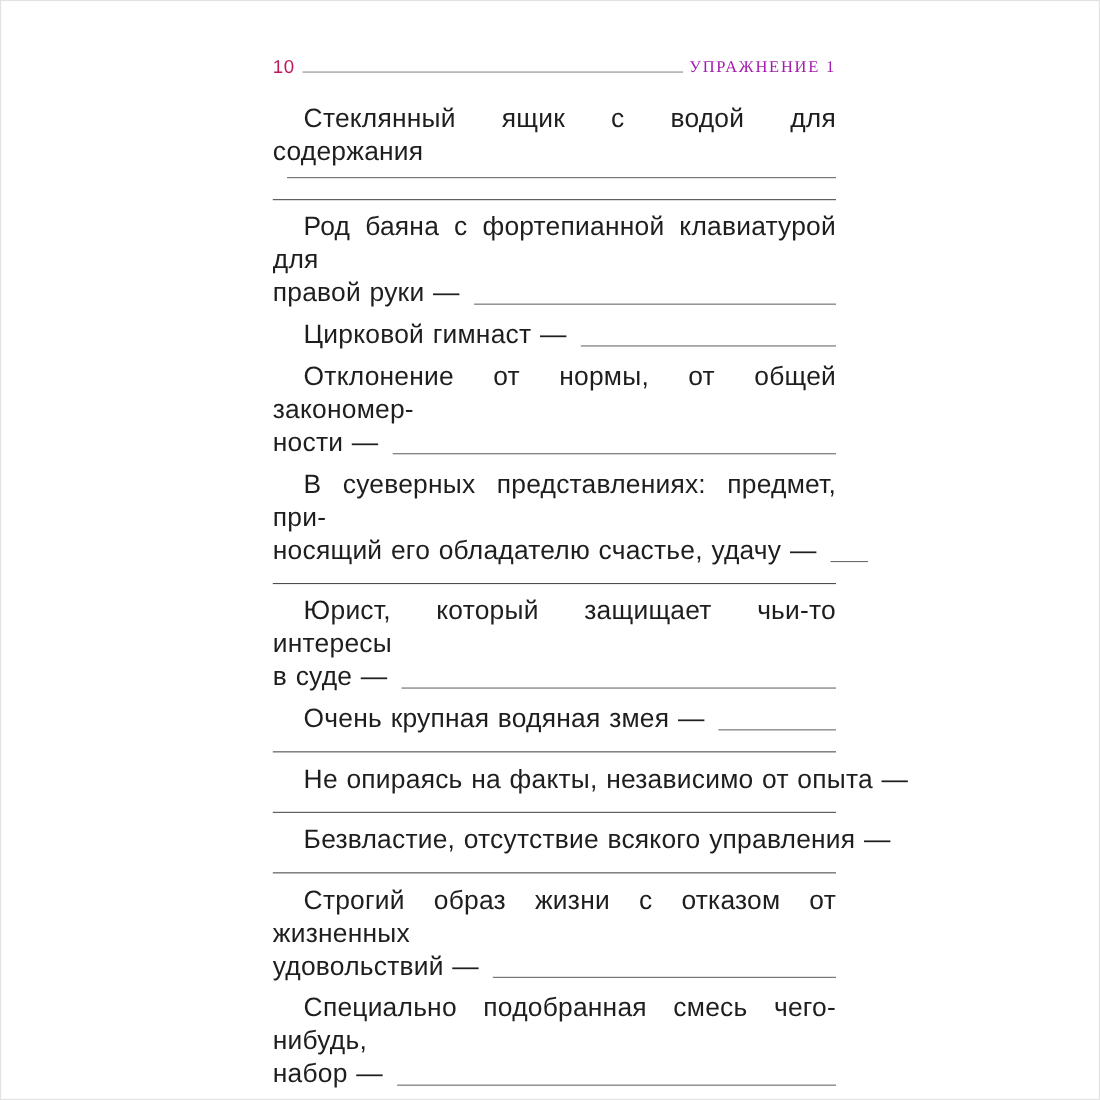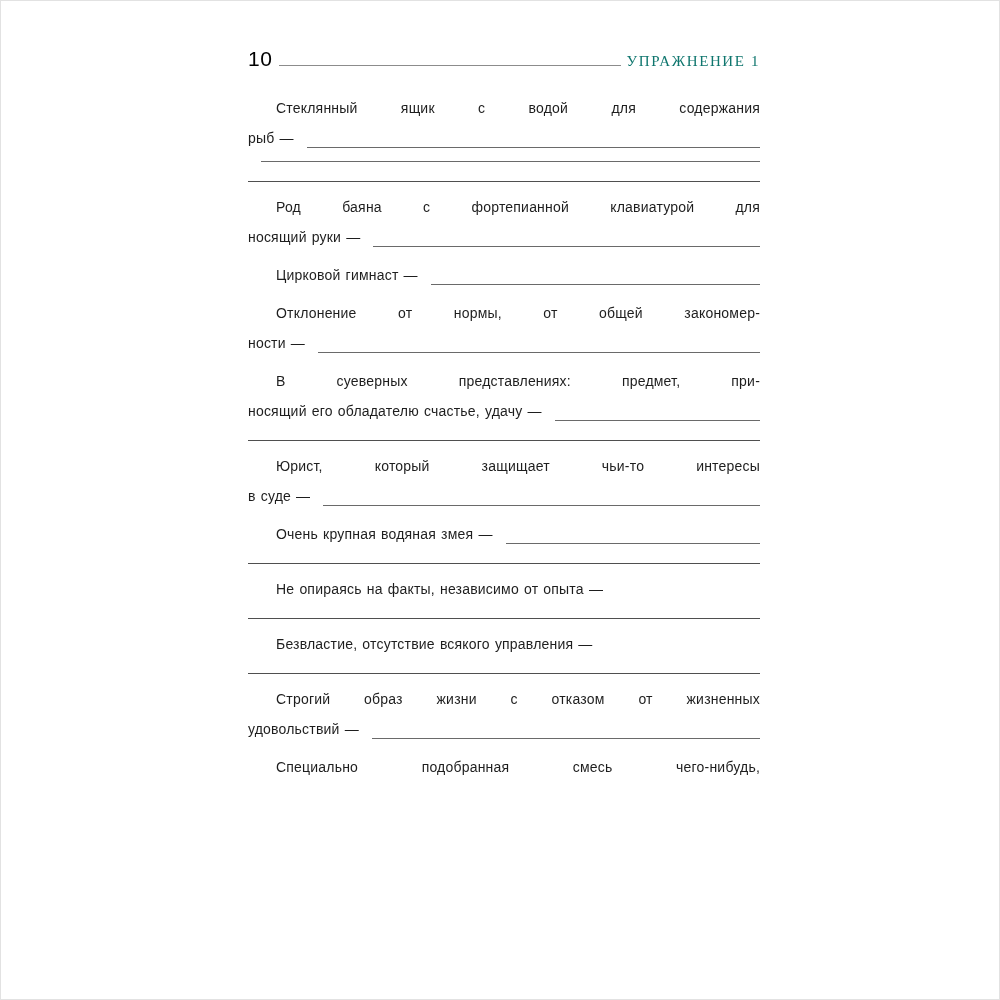--- a/index.html
+++ b/index.html
@@ -17,46 +17,46 @@
   }
 
   
   .pagehead {
     display: flex;
     align-items: flex-end;
     height: 22px;
     margin-bottom: 24px;
   }
   .pagenum {
-    font-size: 21px;
+    font-size: 17px;
     letter-spacing: 0.5px;
-    color: #000000;
+    color: #be185d;
     line-height: 1;
   }
   .headrule {
     flex: 1;
     border-bottom: 1.3px solid #8c8c8c;
     margin: 0 6px 3px 7px;
   }
   .headtitle {
     font-family: "Liberation Serif", serif;
     font-size: 15px;
     letter-spacing: 1.6px;
-    color: #0f766e;
+    color: #a21caf;
     line-height: 1;
     white-space: nowrap;
   }
 
   
   .content { width: 512px; }
 
   .item { margin-bottom: 8px; }
 
   .line {
-    font-size: 14px;
+    font-size: 24px;
     line-height: 30px;
     letter-spacing: 0.2px;
     word-spacing: 1px;
   }
   .line.just {
     text-align: justify;
     text-align-last: justify;
   }
   .line.last {
     display: flex;
@@ -88,35 +88,31 @@
 
   <header class="pagehead">
     <span class="pagenum">10</span>
     <span class="headrule"></span>
     <span class="headtitle">УПРАЖНЕНИЕ 1</span>
   </header>
 
   <main class="content">
       <div class="item">
         <div class="line just ind">Стеклянный ящик с водой для содержания</div>
-        <div class="line last">
-          <span class="txt">рыб —</span>
-          <span class="blank"></span>
-        </div>
       </div>
       <div class="item">
         <div class="line last">
           <span class="blank"></span>
         </div>
       </div>
       <div class="rule"></div>
       <div class="item">
         <div class="line just ind">Род баяна с фортепианной клавиатурой для</div>
         <div class="line last">
-          <span class="txt">носящий руки —</span>
+          <span class="txt">правой руки —</span>
           <span class="blank"></span>
         </div>
       </div>
       <div class="item">
       </div>
       <div class="item">
         <div class="line last">
           <span class="txt ind">Цирковой гимнаст —</span>
           <span class="blank"></span>
         </div>
@@ -164,16 +160,20 @@
       <div class="rule"></div>
       <div class="item">
         <div class="line just ind">Строгий образ жизни с отказом от жизненных</div>
         <div class="line last">
           <span class="txt">удовольствий —</span>
           <span class="blank"></span>
         </div>
       </div>
       <div class="item">
         <div class="line just ind">Специально подобранная смесь чего-нибудь,</div>
+        <div class="line last">
+          <span class="txt">набор —</span>
+          <span class="blank"></span>
+        </div>
       </div>
     </main>
 
 </div>
 
 </body></html>

